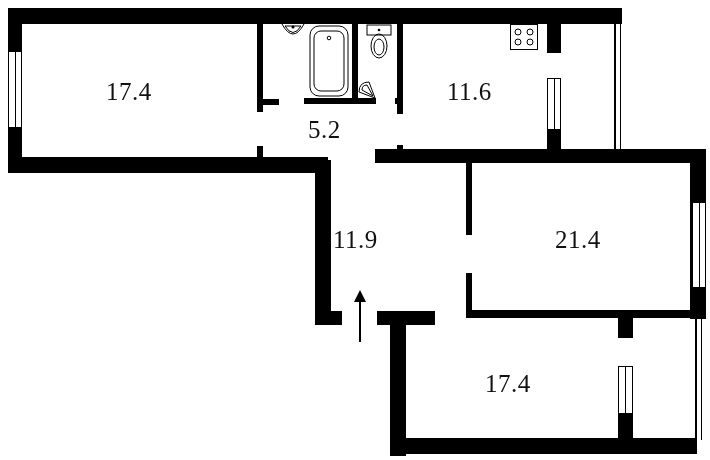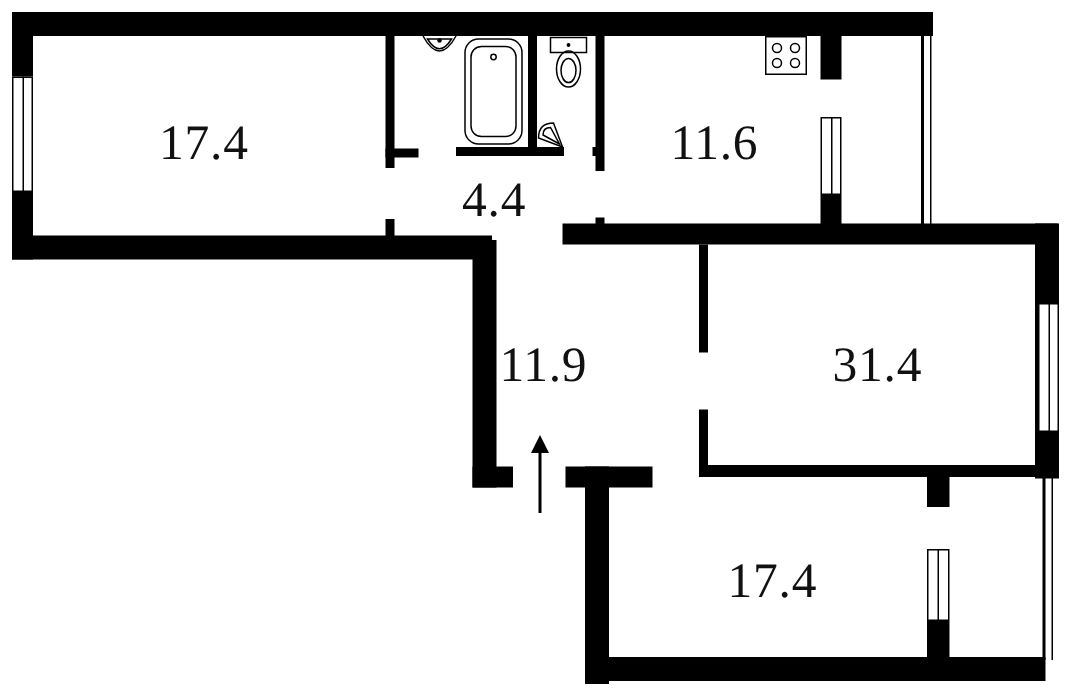--- a/index.html
+++ b/index.html
@@ -1,21 +1,21 @@
 <!DOCTYPE html>
 <html><head>
 <meta charset="utf-8">
 <style>
   html, body { margin: 0; padding: 0; background: #ffffff; }
   body { width: 710px; height: 460px; position: relative; overflow: hidden; font-family: "Liberation Serif", "DejaVu Serif", serif; }
   .plan { position: absolute; left: 0; top: 0; width: 710px; height: 460px; }
   .w { position: absolute; background: #000; }
   .win { position: absolute; background: #fff; border: 1px solid #000; box-sizing: border-box; }
   .thin { position: absolute; background: #000; }
-  .label { position: absolute; font-size: 33px; color: #111; letter-spacing: 0.5px; white-space: nowrap; }
+  .label { position: absolute; font-size: 25px; color: #111; letter-spacing: 0.5px; white-space: nowrap; }
   .fixture { position: absolute; }
 </style>
 </head>
 <body>
 
 <div class="plan">
 
   <div class="w" style="left:8px;top:8px;width:260px;height:16px;"></div>
   <div class="w" style="left:8px;top:8px;width:14px;height:165px;"></div>
   <div class="win" style="left:8px;top:51px;width:14px;height:77px;border-left:1px solid #000;"></div>
@@ -48,21 +48,21 @@
     <rect x="1" y="1" width="24" height="10" fill="none" stroke="#000" stroke-width="1"></rect>
     <circle cx="13" cy="6" r="1.3" fill="#000"></circle>
     <ellipse cx="13" cy="22" rx="8" ry="12" fill="none" stroke="#000" stroke-width="1"></ellipse>
     <ellipse cx="13" cy="23" rx="5" ry="8" fill="none" stroke="#000" stroke-width="1"></ellipse>
   </svg>
   <svg class="fixture" style="left:357px;top:80px;" width="20" height="20" viewBox="0 0 20 20">
     <path d="M18 18 L2 12 Q2 2 12 2 Z" fill="none" stroke="#000" stroke-width="1"></path>
     <path d="M16 16 L5 10 Q5 5 10 5 Z" fill="none" stroke="#000" stroke-width="1"></path>
   </svg>
 
-  <div class="label" style="left:308px;top:116px;">4.4</div>
+  <div class="label" style="left:308px;top:116px;">5.2</div>
 
   <div class="w" style="left:547px;top:22px;width:14px;height:31px;"></div>
   <div class="win" style="left:547px;top:78px;width:14px;height:52px;"></div>
   <div class="thin" style="left:554px;top:78px;width:1px;height:52px;"></div>
   <div class="w" style="left:547px;top:130px;width:14px;height:30px;"></div>
   <div class="thin" style="left:614px;top:22px;width:2px;height:128px;"></div>
   <div class="thin" style="left:620px;top:22px;width:1px;height:128px;"></div>
   <div class="w" style="left:375px;top:149px;width:330px;height:14px;"></div>
   <svg class="fixture" style="left:510px;top:24px;" width="28" height="26" viewBox="0 0 28 26">
     <rect x="0.5" y="0.5" width="27" height="25" fill="none" stroke="#000" stroke-width="1"></rect>
@@ -81,21 +81,21 @@
   <div class="w" style="left:466px;top:310px;width:240px;height:8px;"></div>
   <svg class="fixture" style="left:353px;top:290px;" width="14" height="52" viewBox="0 0 14 52">
     <line x1="7" y1="8" x2="7" y2="52" stroke="#000" stroke-width="2"></line>
     <polygon points="7,0 1,12 13,12" fill="#000"></polygon>
   </svg>
   <div class="label" style="left:333px;top:226px;">11.9</div>
 
   <div class="w" style="left:690px;top:149px;width:16px;height:170px;"></div>
   <div class="win" style="left:692px;top:202px;width:14px;height:86px;"></div>
   <div class="thin" style="left:699px;top:202px;width:1px;height:86px;"></div>
-  <div class="label" style="left:555px;top:226px;">31.4</div>
+  <div class="label" style="left:555px;top:226px;">21.4</div>
 
   <div class="w" style="left:390px;top:311px;width:16px;height:145px;"></div>
   <div class="w" style="left:390px;top:438px;width:307px;height:16px;"></div>
   <div class="w" style="left:618px;top:316px;width:15px;height:22px;"></div>
   <div class="win" style="left:618px;top:366px;width:15px;height:48px;"></div>
   <div class="thin" style="left:625px;top:366px;width:1px;height:48px;"></div>
   <div class="w" style="left:618px;top:414px;width:15px;height:26px;"></div>
   <div class="thin" style="left:695px;top:318px;width:2px;height:122px;"></div>
   <div class="thin" style="left:701px;top:318px;width:1px;height:122px;"></div>
   <div class="label" style="left:485px;top:370px;">17.4</div>

